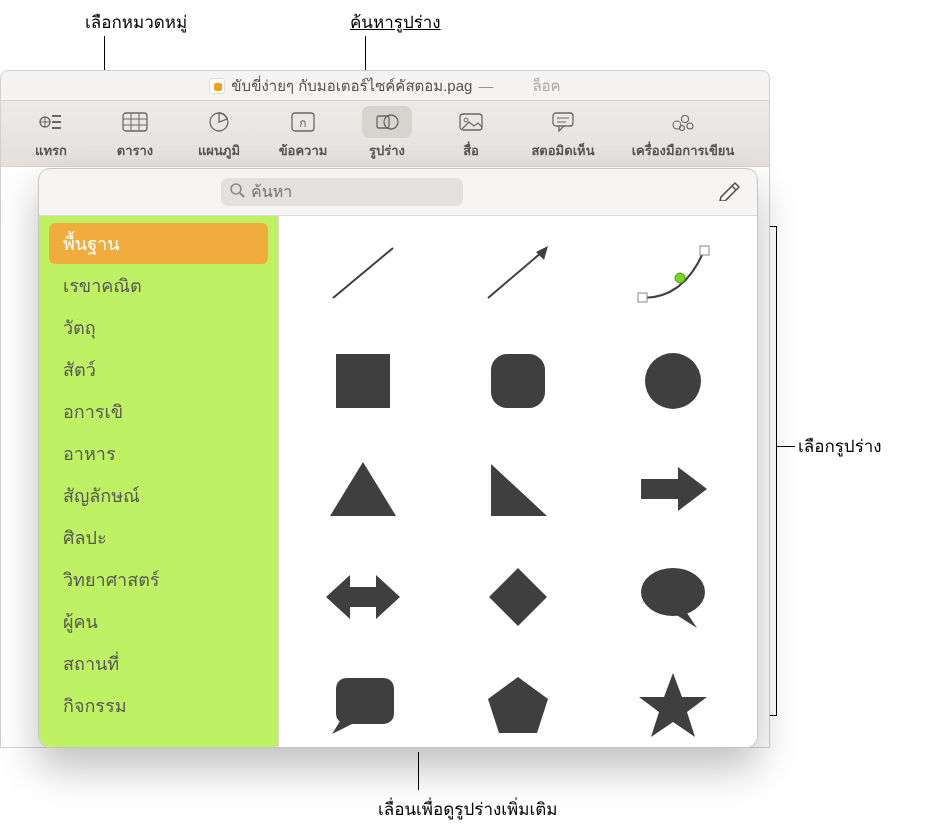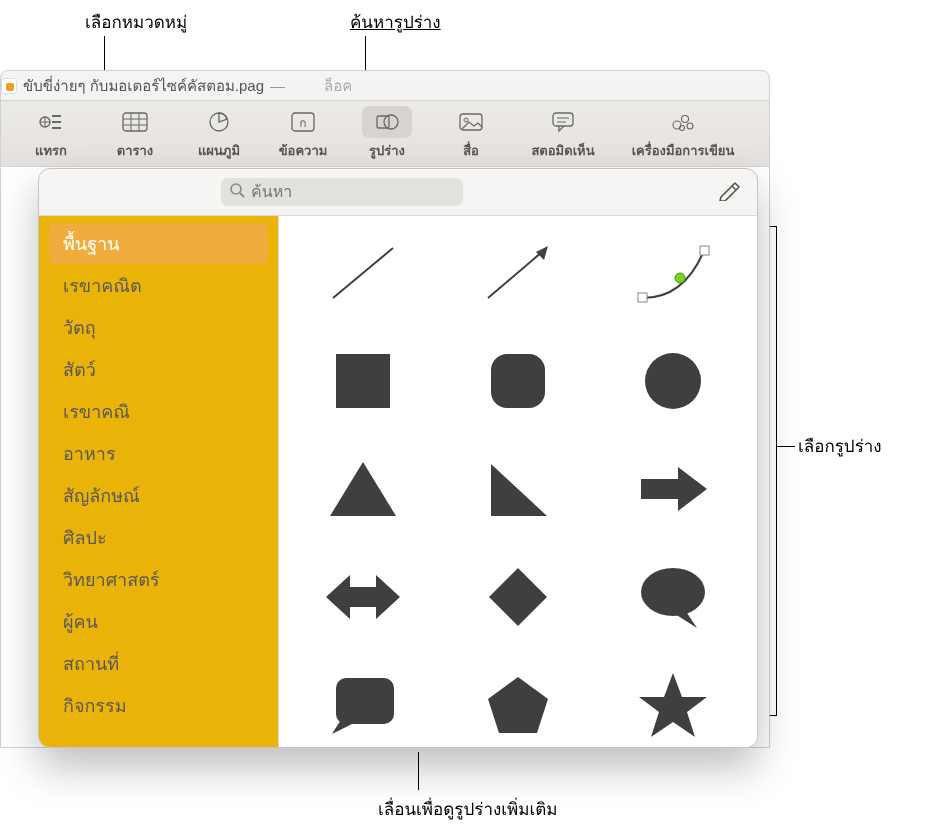--- a/index.html
+++ b/index.html
@@ -42,20 +42,21 @@
     border: 1px solid #d0d0d0;
     border-top-left-radius: 8px;
     border-top-right-radius: 8px;
     background: linear-gradient(#f5f4f2, #e9e7e4);
     overflow: hidden;
   }
   .titlebar {
     height: 30px;
     display: flex;
     align-items: center;
+    justify-content: center;
     font-size: 15px;
     color: #666;
     border-bottom: 1px solid #d7d5d1;
     position: relative;
   }
   .titlebar .doc-icon {
     width: 16px; height: 16px;
     background: #fff;
     border: 1px solid #ddd;
     border-radius: 3px;
@@ -149,21 +150,21 @@
   .popover-body {
     display:flex;
     height: calc(100% - 46px);
     border-top: 1px solid #dcdad6;
   }
   .sidebar {
     width: 240px;
     padding: 6px 10px;
     overflow-y:auto;
     border-right: 1px solid #dcdad6;
-    background:#eab308;
+    background:#bef264;
   }
   .cat {
     font-size: 18px;
     color:#5a5854;
     padding: 6px 14px;
     border-radius: 6px;
     margin: 1px 0;
     cursor:default;
   }
   .cat.selected {
@@ -323,21 +324,21 @@
           <path d="M15 7 L19 11" stroke="#56544f" stroke-width="1.4"></path>
         </svg>
     </span>
   </div>
   <div class="popover-body">
     <div class="sidebar" id="sidebar">
         <div class="cat selected">พื้นฐาน</div>
         <div class="cat">เรขาคณิต</div>
         <div class="cat">วัตถุ</div>
         <div class="cat">สัตว์</div>
-        <div class="cat">เรขาคณิ</div>
+        <div class="cat">อการเขิ</div>
         <div class="cat">อาหาร</div>
         <div class="cat">สัญลักษณ์</div>
         <div class="cat">ศิลปะ</div>
         <div class="cat">วิทยาศาสตร์</div>
         <div class="cat">ผู้คน</div>
         <div class="cat">สถานที่</div>
         <div class="cat">กิจกรรม</div>
       </div>
     <div class="shape-grid" id="shape-grid">
         <div class="shape-cell">

